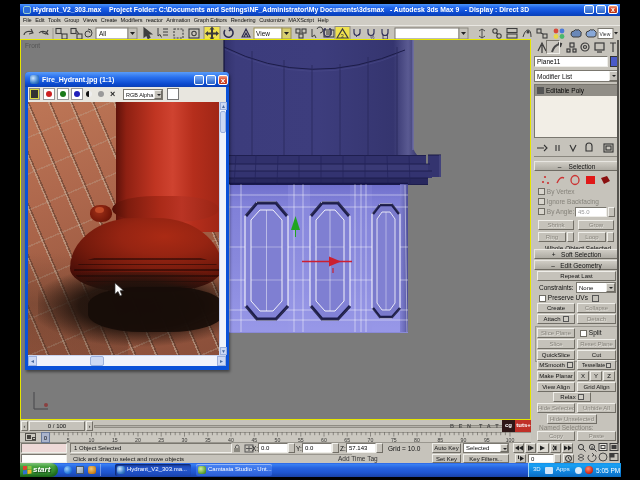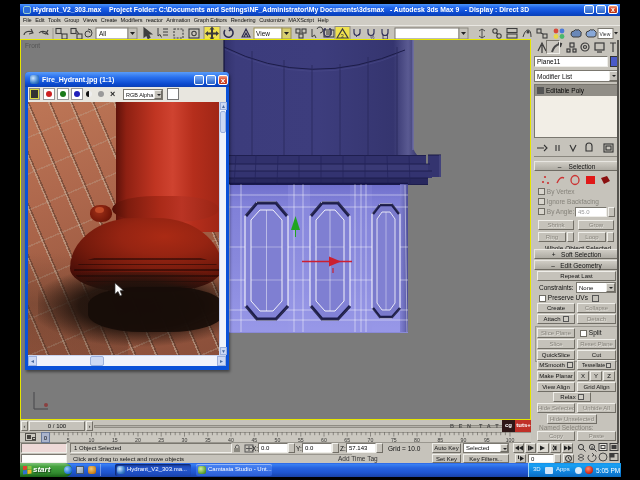--- a/index.html
+++ b/index.html
@@ -580,21 +580,21 @@
         <path d="M13,13 a4,4 0 1,0 6,0 M16,11 l2,2 l-2,1.5" stroke-width="0.9"></path>
         <path d="M24,12 q3,-2 6,0 q2,3 0,6 q-3,2 -6,0 q-2,-3 0,-6" stroke-width="0.9"></path>
         <rect x="34" y="11.5" width="8" height="7"></rect>
           <rect x="34" y="11.5" width="4" height="3.5" fill="#3c3c3c"></rect>
       </g>
     </svg>
   </div>
 
   <div class="abs" id="taskbar" style="left:20px;top:463px;width:601px;height:14px;background:linear-gradient(180deg,#255be0 0%,#3a81f3 8%,#2663e0 35%,#1e54cd 70%,#1941a5 100%)">
 
-    <div class="abs" style="left:0;top:0;width:52px;height:14px;background:linear-gradient(180deg,#7fc57a 0%,#47a23f 25%,#389435 55%,#2a7d28 100%);border-radius:0 7px 7px 0;box-shadow:inset -2px -2px 3px rgba(0,60,0,0.4)">
+    <div class="abs" style="left:0;top:0;width:38px;height:14px;background:linear-gradient(180deg,#7fc57a 0%,#47a23f 25%,#389435 55%,#2a7d28 100%);border-radius:0 7px 7px 0;box-shadow:inset -2px -2px 3px rgba(0,60,0,0.4)">
       <svg class="abs" style="left:3px;top:3px" width="9" height="9" viewBox="0 0 9 9">
         <rect x="0" y="0" width="4" height="4" fill="#e33e30" transform="skewY(-6)"></rect>
         <rect x="4.5" y="0" width="4" height="4" fill="#8cc63f" transform="skewY(-6)"></rect>
         <rect x="0" y="4.5" width="4" height="4" fill="#2f6fd0" transform="skewY(-6)"></rect>
         <rect x="4.5" y="4.5" width="4" height="4" fill="#f4b824" transform="skewY(-6)"></rect>
       </svg>
       <div class="abs" style="left:13px;top:1.5px;font-size:8px;font-weight:bold;font-style:italic;color:#fff;text-shadow:1px 1px 1px rgba(0,0,0,0.5)">start</div>
     </div>
 
     <div class="abs" style="left:44px;top:3px;width:8px;height:8px;background:radial-gradient(circle at 35% 35%,#9fd0f8,#2a7de0 60%,#1254a8);border-radius:50%"></div>

